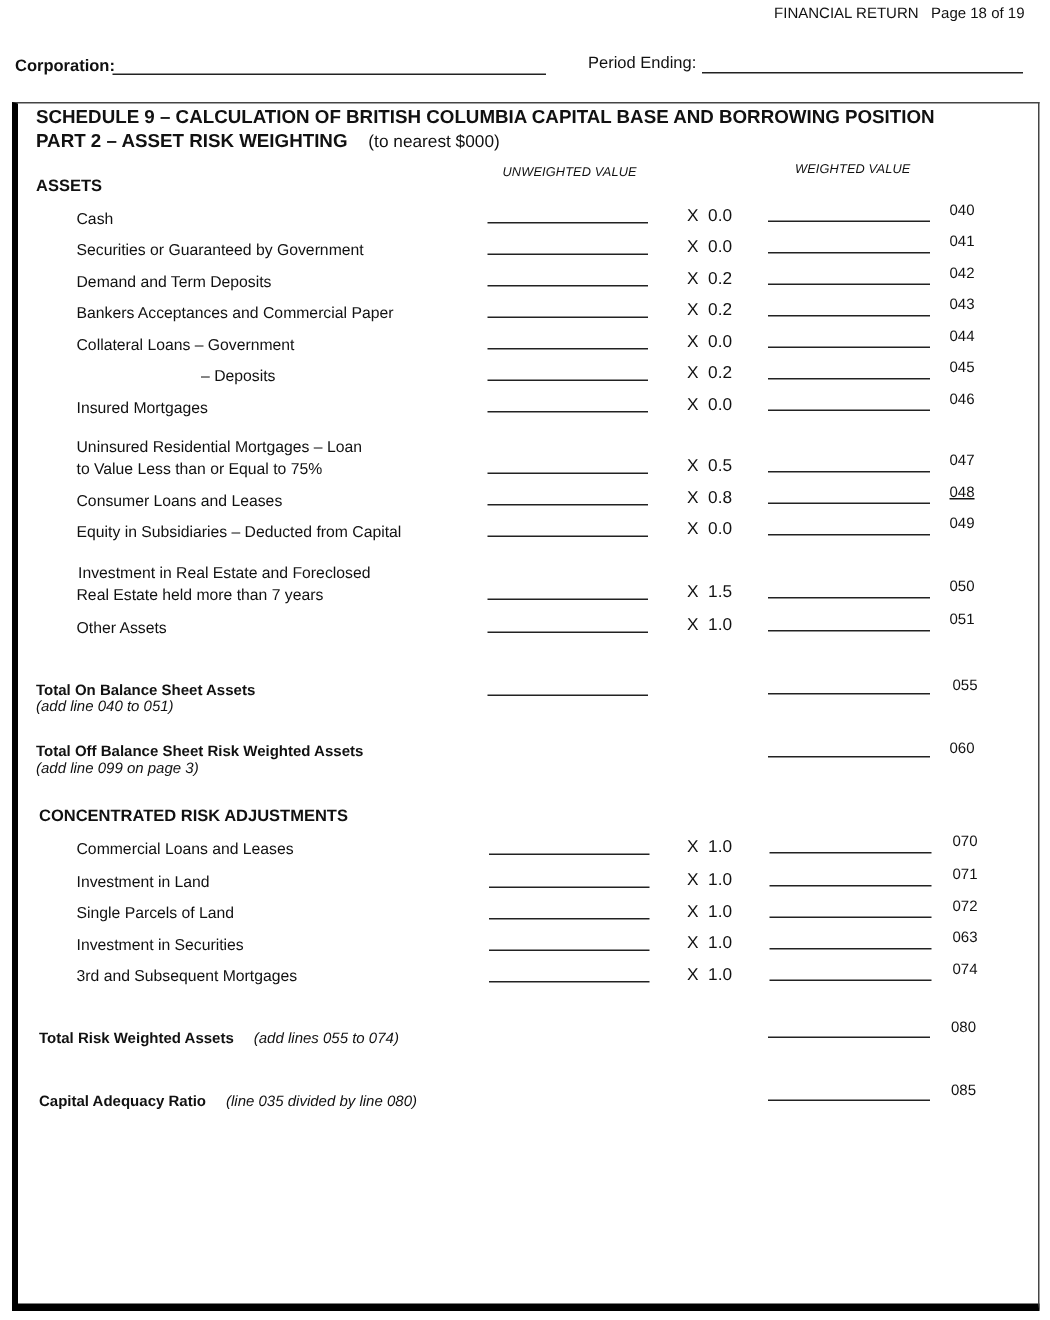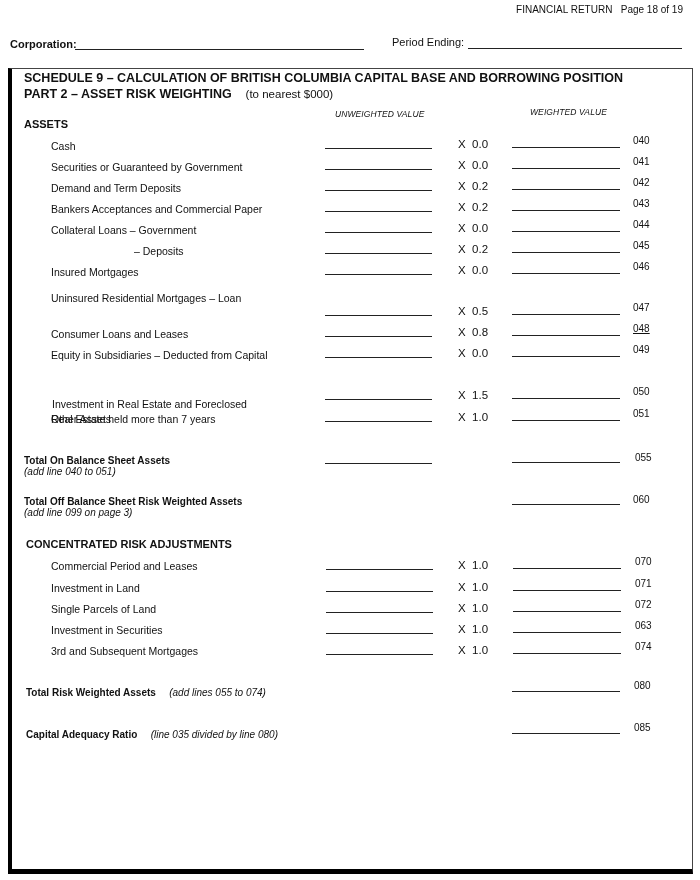--- a/index.html
+++ b/index.html
@@ -108,20 +108,21 @@
         <div>Insured Mortgages</div>
       </div>
       <div class="entry" style="left: 325px; width: 107px; top: 274px;"></div>
       <div class="abs mult" style="left: 458px; top: 264px; white-space: pre;">X  0.0</div>
       <div class="entry" style="left: 512px; width: 108px; top: 273px;"></div>
       <div class="abs code" style="left: 633px; top: 261px;">046</div>
     </div>
     <div>
       <div class="abs item" style="left: 51px; top: 291px;">
         <div>Uninsured Residential Mortgages – Loan</div>
+        <div>to Value Less than or Equal to 75%</div>
       </div>
       <div class="entry" style="left: 325px; width: 107px; top: 315px;"></div>
       <div class="abs mult" style="left: 458px; top: 305px; white-space: pre;">X  0.5</div>
       <div class="entry" style="left: 512px; width: 108px; top: 314px;"></div>
       <div class="abs code" style="left: 633px; top: 302px;">047</div>
     </div>
     <div>
       <div class="abs item" style="left: 51px; top: 327px;">
         <div>Consumer Loans and Leases</div>
       </div>
@@ -133,21 +134,21 @@
     <div>
       <div class="abs item" style="left: 51px; top: 348px;">
         <div>Equity in Subsidiaries – Deducted from Capital</div>
       </div>
       <div class="entry" style="left: 325px; width: 107px; top: 357px;"></div>
       <div class="abs mult" style="left: 458px; top: 347px; white-space: pre;">X  0.0</div>
       <div class="entry" style="left: 512px; width: 108px; top: 356px;"></div>
       <div class="abs code" style="left: 633px; top: 344px;">049</div>
     </div>
     <div>
-      <div class="abs item" style="left: 52px; top: 397px;">
+      <div class="abs item" style="left: 52px; top: 375px;">
         <div>Investment in Real Estate and Foreclosed</div>
         <div style="margin-left: -1px;">Real Estate held more than 7 years</div>
       </div>
       <div class="entry" style="left: 325px; width: 107px; top: 399px;"></div>
       <div class="abs mult" style="left: 458px; top: 389px; white-space: pre;">X  1.5</div>
       <div class="entry" style="left: 512px; width: 108px; top: 398px;"></div>
       <div class="abs code" style="left: 633px; top: 386px;">050</div>
     </div>
     <div>
       <div class="abs item" style="left: 51px; top: 412px;">
@@ -172,21 +173,21 @@
   <div class="item bold" style="font-size:10px; line-height:11px;">Total Off Balance Sheet Risk Weighted Assets</div>
   <div class="note" style="line-height:11px;">(add line 099 on page 3)</div>
 </div>
 <div class="entry" style="left:512px; top:504px; width:108px;"></div>
 <div class="abs code" style="left:633px; top:494px;">060</div>
 
 <div class="abs sect" style="left:26px; top:538px;">CONCENTRATED RISK ADJUSTMENTS</div>
 
 <div id="conc-rows">
     <div>
-      <div class="abs item" style="left: 51px; top: 559px;">Commercial Period and Leases</div>
+      <div class="abs item" style="left: 51px; top: 559px;">Commercial Loans and Leases</div>
       <div class="entry" style="left: 326px; width: 107px; top: 569px;"></div>
       <div class="abs mult" style="left: 458px; top: 559px; white-space: pre;">X  1.0</div>
       <div class="entry" style="left: 513px; width: 108px; top: 568px;"></div>
       <div class="abs code" style="left: 635px; top: 556px;">070</div>
     </div>
     <div>
       <div class="abs item" style="left: 51px; top: 581px;">Investment in Land</div>
       <div class="entry" style="left: 326px; width: 107px; top: 591px;"></div>
       <div class="abs mult" style="left: 458px; top: 581px; white-space: pre;">X  1.0</div>
       <div class="entry" style="left: 513px; width: 108px; top: 590px;"></div>

